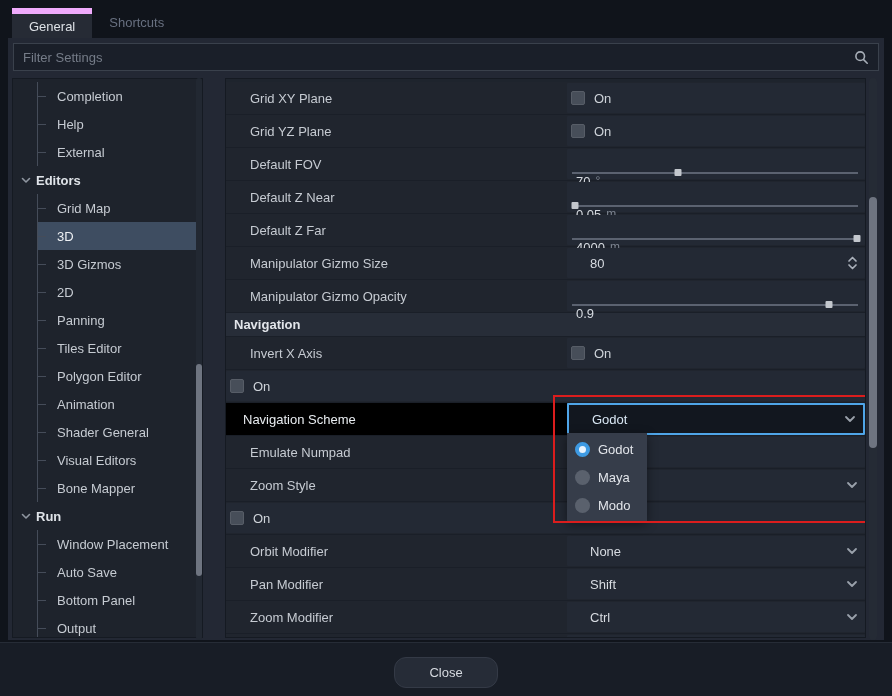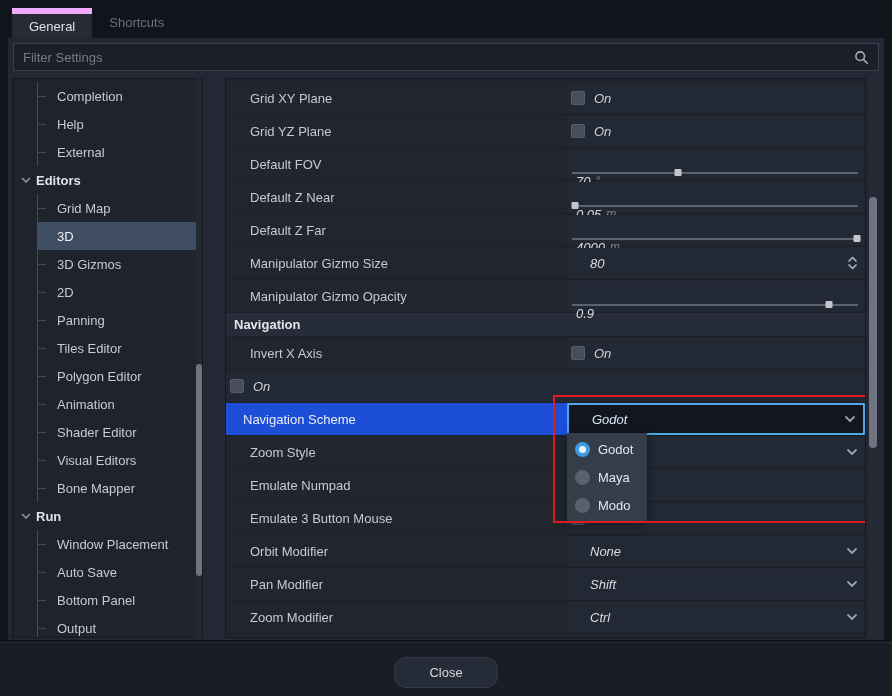--- a/index.html
+++ b/index.html
@@ -32,23 +32,23 @@
   .tree-children { margin-left:24px; border-left:1px solid #454c59; }
   .titem { position:relative; height:28px; display:flex; align-items:center; padding-left:19px; color:#c6cbd2; }
   .titem::before { content:""; position:absolute; left:0; top:14px; width:8px; height:1px; background:#454c59; }
   .titem.sel { background:#3e4d61; color:#eef1f4; }
 
   
   .content { flex:1; margin-right:14px; background:#1e242d; border:1px solid #151a22;
              position:relative; overflow:hidden; padding-top:3px; }
   .srow { display:flex; height:33px; border-bottom:1px solid #1a1f28; background:#20252e; }
   .slabel { width:341px; display:flex; align-items:center; padding-left:24px; color:#c6cbd2; }
-  .srow.hl .slabel { background:#1d4ed8; color:#e9edf1;padding-left:17px; }
+  .srow.hl .slabel { background:#000000; color:#e9edf1;padding-left:17px; }
   .sfield { flex:1; margin:1px 0; background:#232934; position:relative; display:flex;
-            align-items:center; border-radius:1px;font-style:italic; }
+            align-items:center; border-radius:1px; }
   .srow-section { height:24px; background:#272d38; display:flex; align-items:center;
                   padding-left:8px; font-weight:bold; color:#e2e5ea; border-bottom:1px solid #1a1f28; }
   .cbox { width:14px; height:14px; border-radius:2px; background:#474e59; border:1px solid #575d67;
           margin-left:4px; flex:0 0 auto; }
   .onlabel { margin-left:9px; color:#ced3d9; }
   .sfield.sliderf { display:block; padding-top:5px; }
   .valline { display:flex; align-items:flex-start; padding-left:9px; color:#d7dbe1;margin-top:20px; }
   .unit { color:#7d8490; margin-left:5px; font-size:12px; }
   .track { position:absolute; left:5px; right:7px; bottom:5px; height:2px; background:#5b6270; }
   .thumb { position:absolute; top:-3px; width:7px; height:7px; background:#c3c7cd; border-radius:1px;
@@ -149,21 +149,21 @@
 
   <div class="titem">
     <span>Polygon Editor</span>
   </div>
 
   <div class="titem">
     <span>Animation</span>
   </div>
 
   <div class="titem">
-    <span>Shader Editor</span>
+    <span>Shader General</span>
   </div>
 
   <div class="titem">
     <span>Visual Editors</span>
   </div>
 
   <div class="titem">
     <span>Bone Mapper</span>
   </div>
 </div>
@@ -295,39 +295,38 @@
     <div class="slabel">Navigation Scheme</div>
     <div class="sfield focused">
       <span class="dval val">Godot</span>
       <svg class="ctl-ic" width="12" height="8" viewBox="0 0 12 8">
         <polyline points="2,2 6,6 10,2" fill="none" stroke="#9aa1ab" stroke-width="1.8" stroke-linecap="round" stroke-linejoin="round"></polyline>
       </svg>
     </div>
   </div>
 
   <div class="srow">
+    <div class="slabel">Emulate Numpad</div>
+    <div class="sfield">
+      <span class="cbox"></span>
+      <span class="onlabel">On</span>
+    </div>
+  </div>
+
+  <div class="srow">
     <div class="slabel">Zoom Style</div>
     <div class="sfield">
       <span class="dval val"></span>
       <svg class="ctl-ic" width="12" height="8" viewBox="0 0 12 8">
         <polyline points="2,2 6,6 10,2" fill="none" stroke="#9aa1ab" stroke-width="1.8" stroke-linecap="round" stroke-linejoin="round"></polyline>
       </svg>
     </div>
   </div>
 
   <div class="srow">
-    <div class="slabel">Emulate Numpad</div>
-    <div class="sfield">
-      <span class="cbox"></span>
-      <span class="onlabel">On</span>
-    </div>
-  </div>
-
-  <div class="srow">
-    <div class="slabel">Emulate 3 Button Mouse</div>
     <div class="sfield">
       <span class="cbox"></span>
       <span class="onlabel">On</span>
     </div>
   </div>
 
   <div class="srow">
     <div class="slabel">Orbit Modifier</div>
     <div class="sfield">
       <span class="dval val">None</span>

